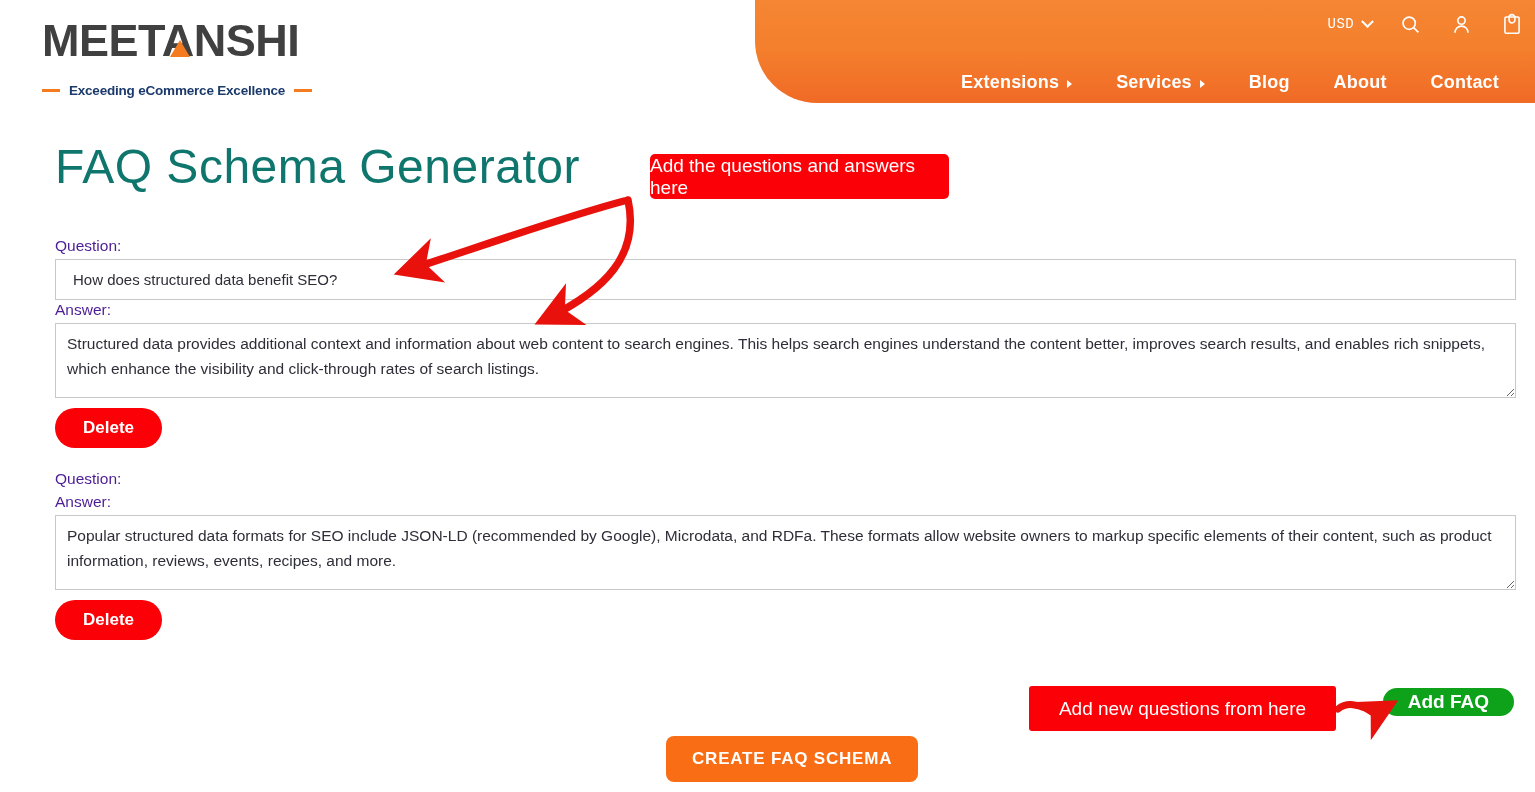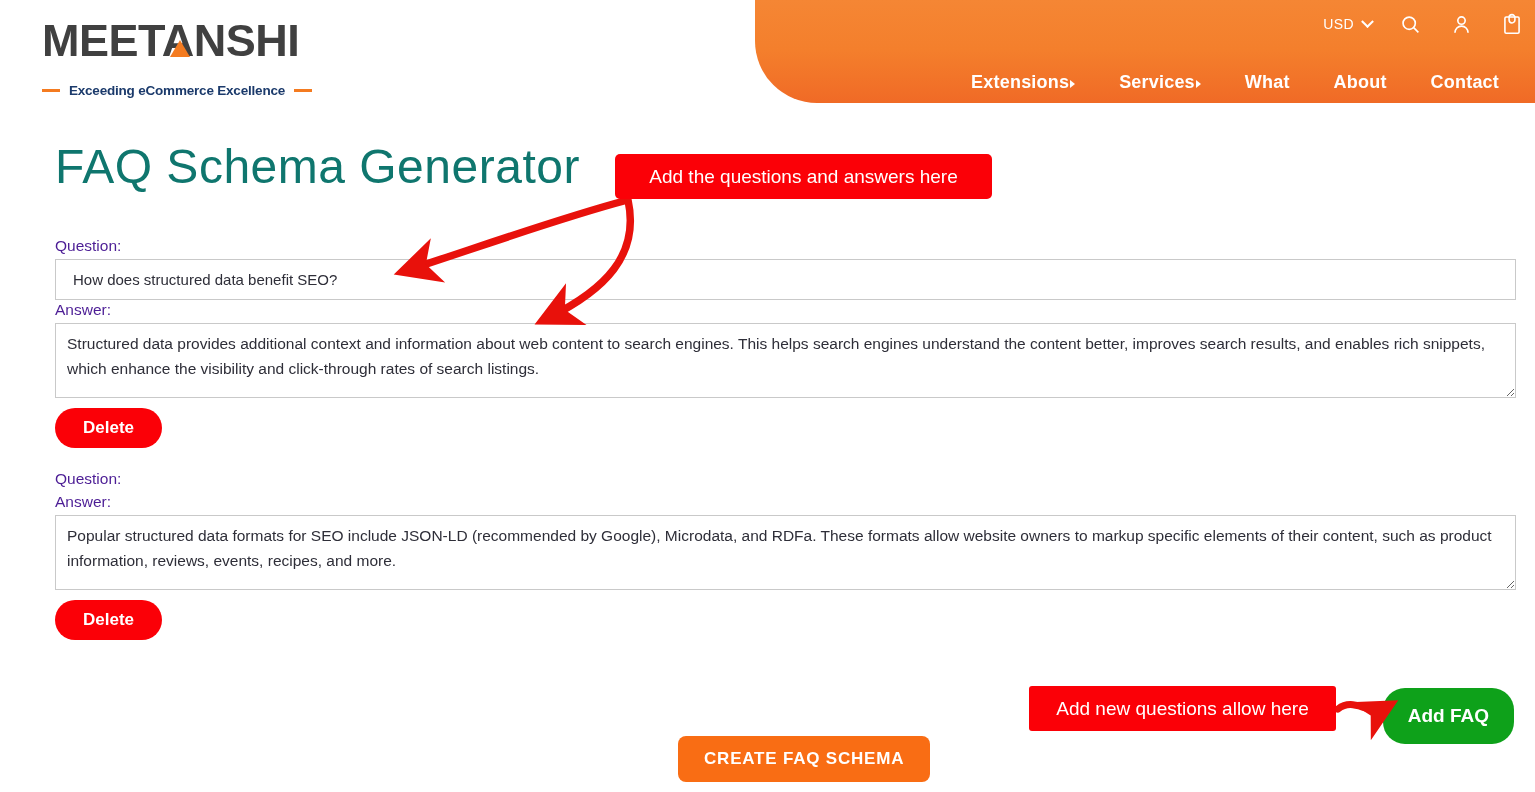--- a/index.html
+++ b/index.html
@@ -32,20 +32,21 @@
   }
 
   .header-top-row {
     position: absolute;
     top: 8px;
     right: 10px;
     display: flex;
     align-items: center;
     gap: 25px;
     height: 32px;
+    font-family: Liberation Mono, monospace;
   }
 
   .currency-select {
     display: flex;
     align-items: center;
     gap: 9px;
     color: #ffffff;
     font-size: 14px;
     letter-spacing: 0.4px;
     cursor: pointer;
@@ -78,21 +79,21 @@
     gap: 0;
   }
   .nav-item {
     color: #ffffff;
     font-size: 18px;
     font-weight: bold;
     letter-spacing: 0.2px;
     padding: 0 22px;
     display: flex;
     align-items: center;
-    gap: 1px;
+    gap: 8px;
     cursor: pointer;
     white-space: nowrap;
   }
   .nav-caret {
     display: inline-block;
     width: 0;
     height: 0;
     border-left: 5px solid #ffffff;
     border-top: 4px solid transparent;
     border-bottom: 4px solid transparent;
@@ -222,56 +223,55 @@
     position: absolute;
     right: 21px;
     top: 688px;
     background: #0ea11a;
     color: #ffffff;
     border: none;
     border-radius: 22px;
     font-family: "Liberation Sans", sans-serif;
     font-size: 19px;
     font-weight: bold;
-    padding: 17px 25px;
+    padding: 3px 25px;
     cursor: pointer;
     z-index: 8;
   }
   .btn-create {
     position: absolute;
     left: 666px;
     top: 736px;
     background: #f96d14;
     color: #ffffff;
     border: none;
     border-radius: 8px;
     font-family: "Liberation Sans", sans-serif;
     font-size: 17px;
     font-weight: bold;
     letter-spacing: 0.8px;
     padding: 13px 26px;
     cursor: pointer;
-    margin-left: 12px;
   }
 
   
   .annotation {
     position: absolute;
     background: #fb0007;
     color: #ffffff;
     font-family: "Liberation Sans", sans-serif;
     display: flex;
     align-items: center;
     justify-content: center;
     z-index: 20;
   }
   #ann-top {
-    left: 615px;
+    left: 650px;
     top: 154px;
-    width: 377px;
+    width: 299px;
     height: 45px;
     border-radius: 5px;
     font-size: 19px;
   }
   #ann-bottom {
     left: 1029px;
     top: 686px;
     width: 307px;
     height: 45px;
     border-radius: 3px;
@@ -335,21 +335,21 @@
     <nav class="main-nav">
       <div class="nav-item">
         <span>Extensions</span>
         <span class="nav-caret"></span>
       </div>
       <div class="nav-item">
         <span>Services</span>
         <span class="nav-caret"></span>
       </div>
       <div class="nav-item">
-        <span>What</span>
+        <span>Blog</span>
       </div>
       <div class="nav-item">
         <span>About</span>
       </div>
       <div class="nav-item">
         <span>Contact</span>
       </div>
     </nav>
   </header>
 
@@ -385,15 +385,15 @@
     </defs>
 
     <path d="M624,201 C560,218 470,250 408,270" stroke="#e8110b" stroke-width="7.5" fill="none" stroke-linecap="round" marker-end="url(#ahead)"></path>
 
     <path d="M628,200 C640,255 605,290 548,318" stroke="#e8110b" stroke-width="7.5" fill="none" stroke-linecap="round" marker-end="url(#ahead)"></path>
 
     <path d="M1338,709 C1355,696 1368,717 1386,707" stroke="#e8110b" stroke-width="7" fill="none" stroke-linecap="round" marker-end="url(#ahead)"></path>
   </svg>
 
   <div class="annotation" id="ann-top">Add the questions and answers here</div>
-  <div class="annotation" id="ann-bottom">Add new questions allow here</div>
+  <div class="annotation" id="ann-bottom">Add new questions from here</div>
 
 </div>
 
 </body></html>

